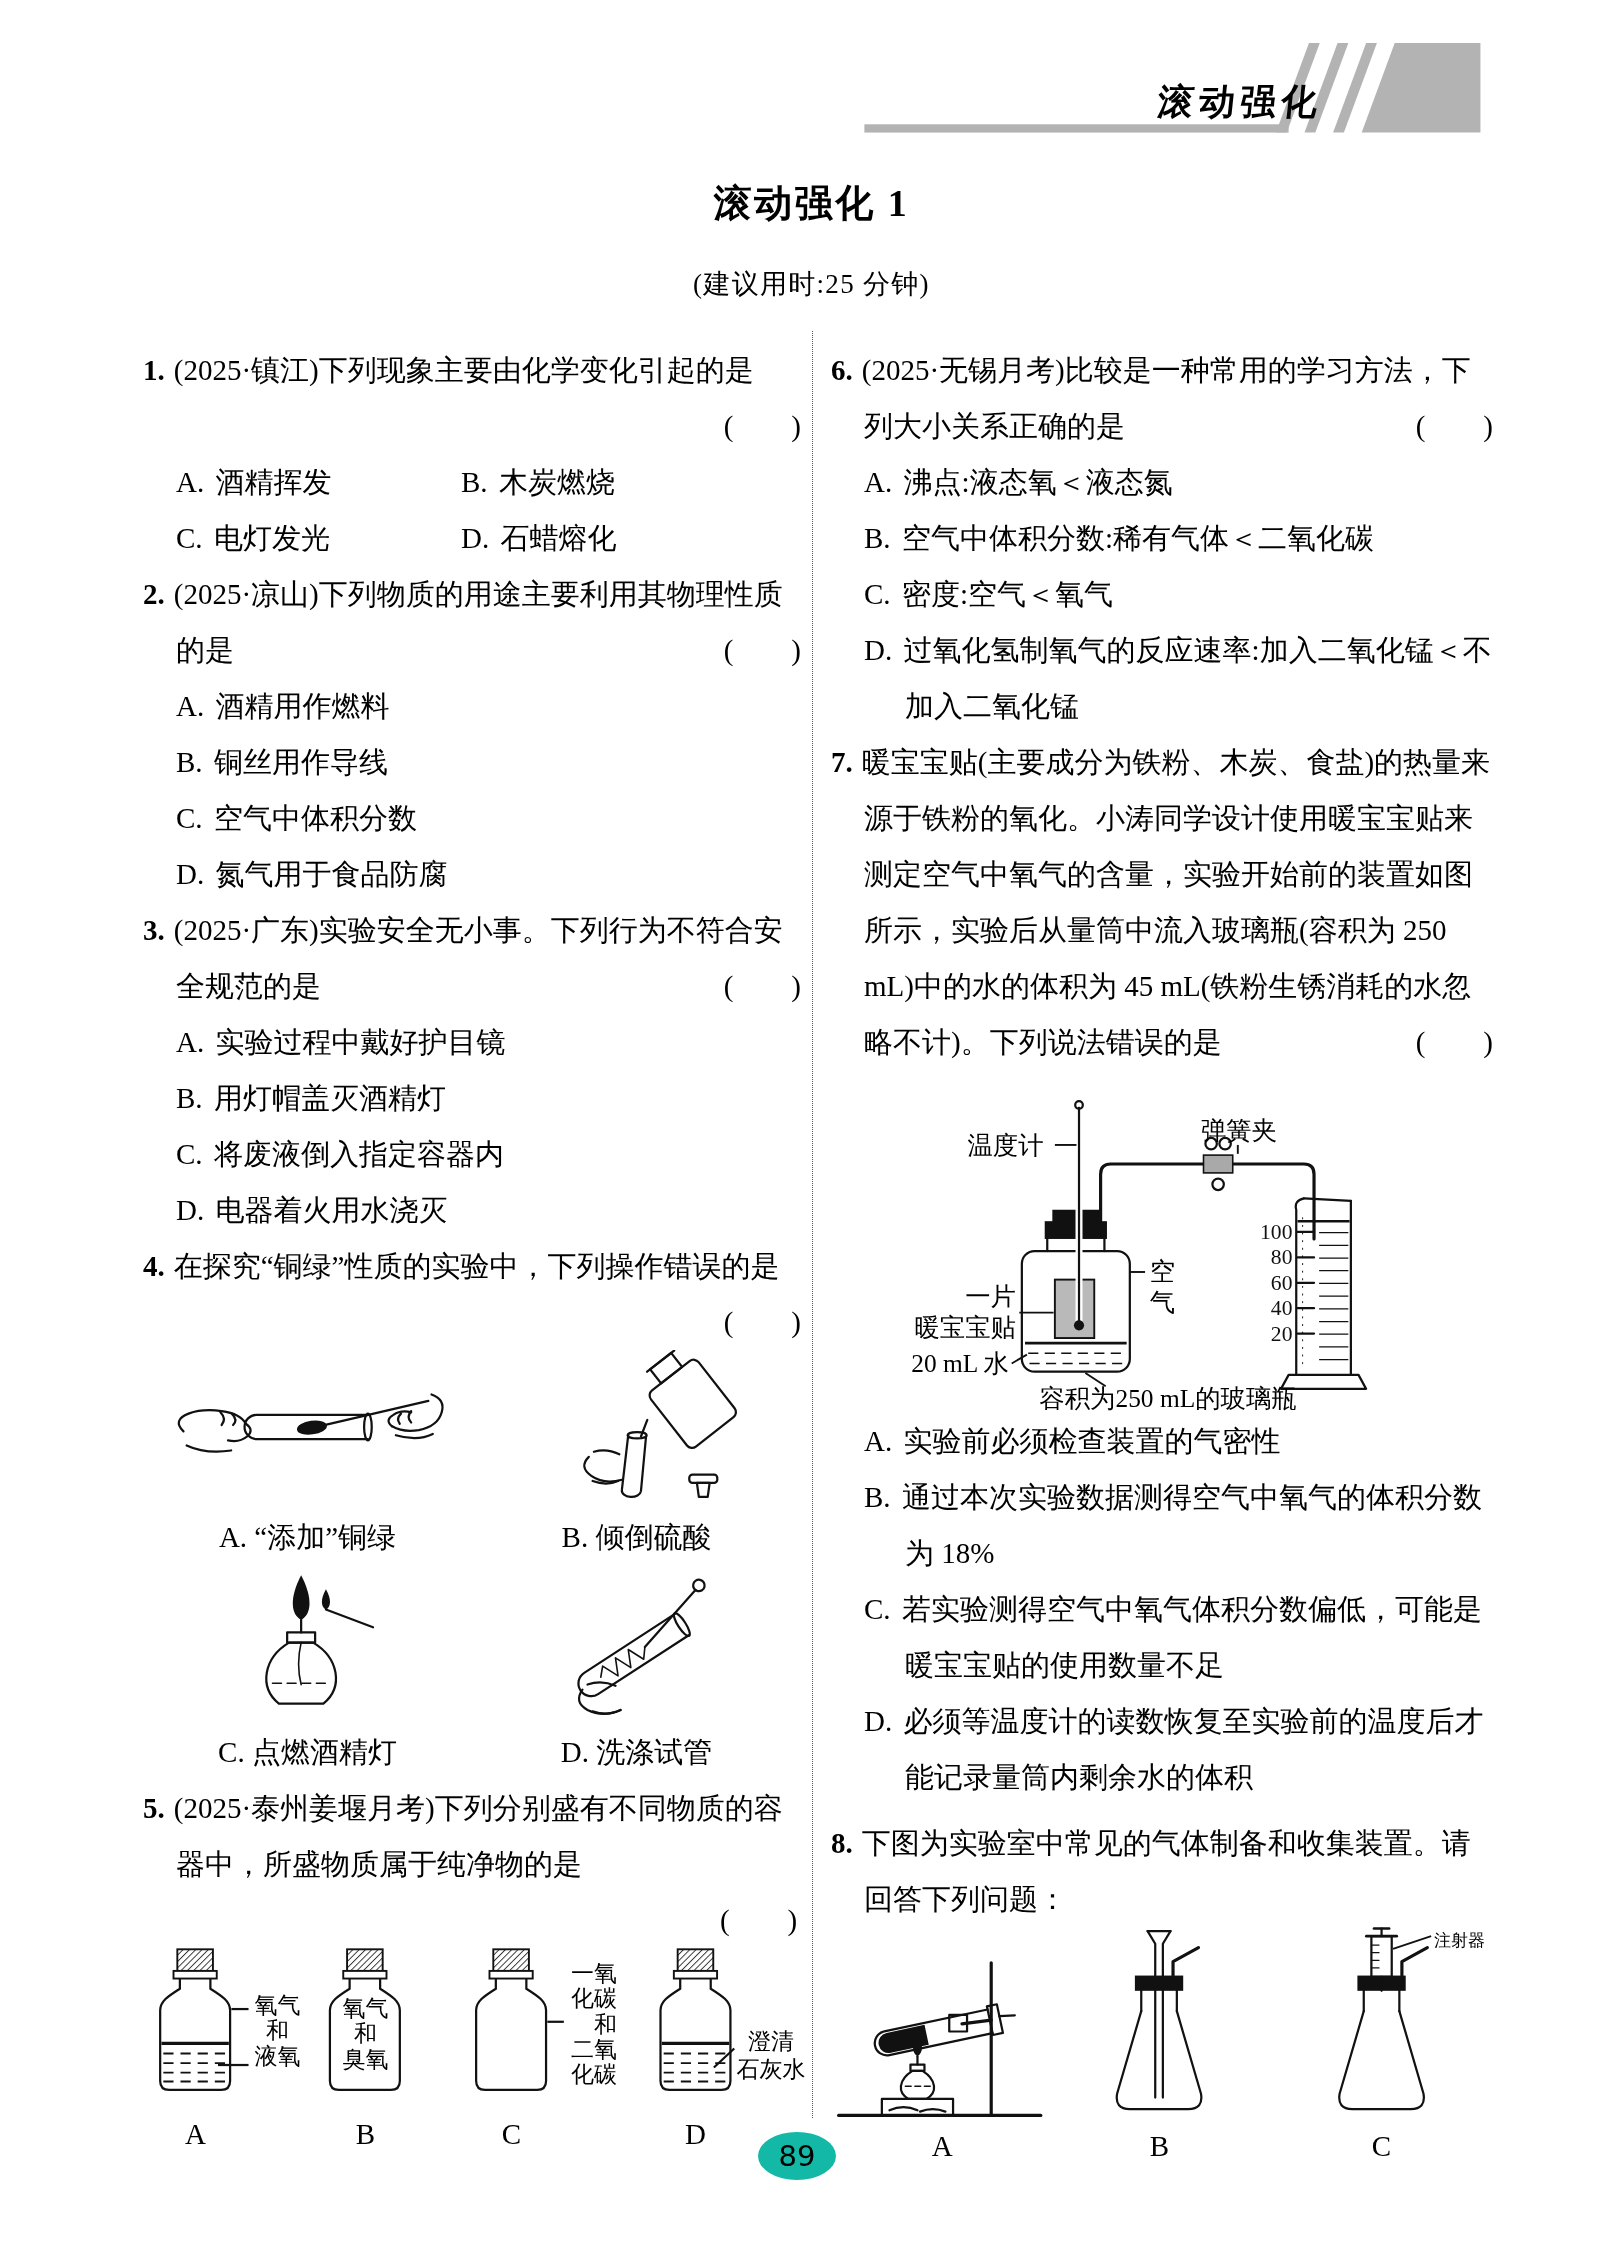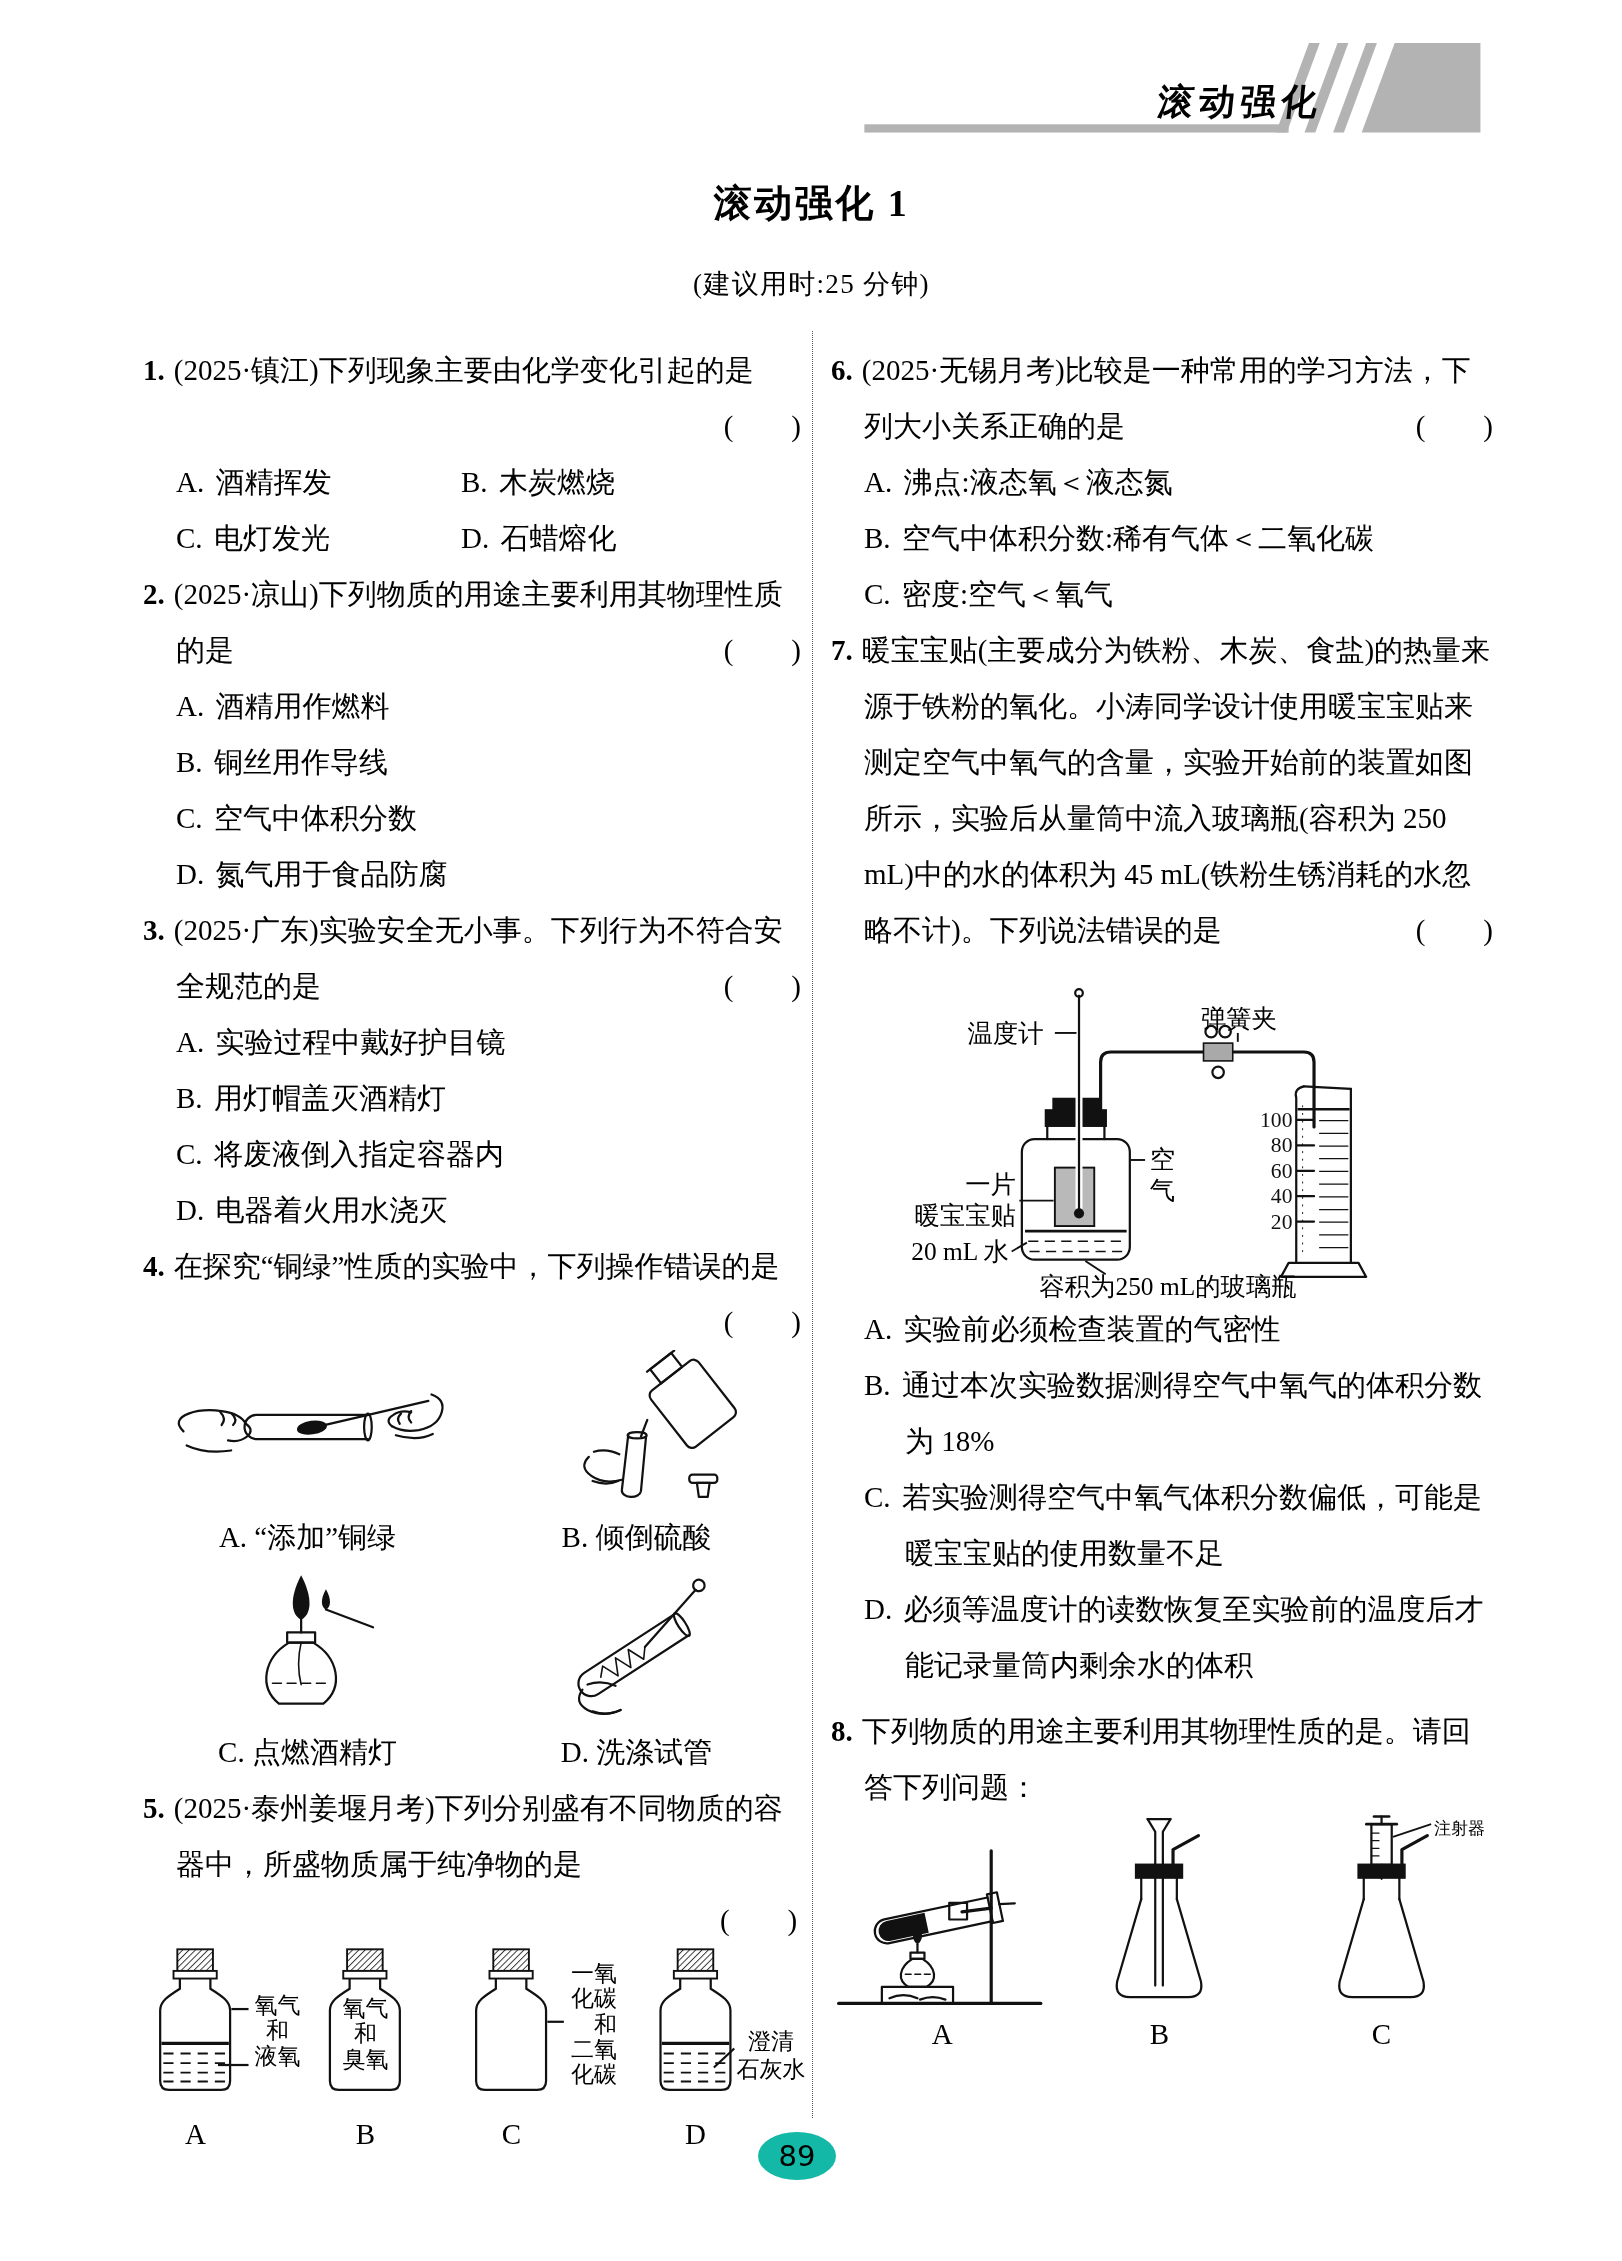--- a/index.html
+++ b/index.html
@@ -268,20 +268,21 @@
 
   <div id="colR" class="col">
 
     <div class="q">
       <div class="qstem">
         <b class="qnum">6.</b><span>(2025·无锡月考)比较是一种常用的学习方法，下列大小关系正确的是</span><span class="paren">(　　)</span>
       </div>
       <div class="opt"><span class="olab">A.</span><span>沸点:液态氧＜液态氮</span></div>
       <div class="opt"><span class="olab">B.</span><span>空气中体积分数:稀有气体＜二氧化碳</span></div>
       <div class="opt"><span class="olab">C.</span><span>密度:空气＜氧气</span></div>
+      <div class="opt"><span class="olab">D.</span><span>过氧化氢制氧气的反应速率:加入二氧化锰＜不加入二氧化锰</span></div>
     </div>
 
     <div class="q">
       <div class="qstem">
         <b class="qnum">7.</b><span>暖宝宝贴(主要成分为铁粉、木炭、食盐)的热量来源于铁粉的氧化。小涛同学设计使用暖宝宝贴来测定空气中氧气的含量，实验开始前的装置如图所示，实验后从量筒中流入玻璃瓶(容积为 250 mL)中的水的体积为 45 mL(铁粉生锈消耗的水忽略不计)。下列说法错误的是</span><span class="paren">(　　)</span>
       </div>
 
       <div class="fig" id="fig7" style="height:343px;">
         <svg width="658" height="343" viewBox="0 0 1035 540" style="position:absolute;left:0;top:0;font-size:46px">
 
@@ -356,21 +357,21 @@
       </div>
 
       <div class="opt"><span class="olab">A.</span><span>实验前必须检查装置的气密性</span></div>
       <div class="opt"><span class="olab">B.</span><span>通过本次实验数据测得空气中氧气的体积分数为 18%</span></div>
       <div class="opt"><span class="olab">C.</span><span>若实验测得空气中氧气体积分数偏低，可能是暖宝宝贴的使用数量不足</span></div>
       <div class="opt"><span class="olab">D.</span><span>必须等温度计的读数恢复至实验前的温度后才能记录量筒内剩余水的体积</span></div>
     </div>
 
     <div class="q" style="margin-top:10.2px;">
       <div class="qstem">
-        <b class="qnum">8.</b><span>下列物质的用途主要利用其物理性质的是。请回答下列问题：</span>
+        <b class="qnum">8.</b><span>下图为实验室中常见的气体制备和收集装置。请回答下列问题：</span>
       </div>
 
       <div class="fig" id="fig8" style="height:223px;">
         <svg width="658" height="223" viewBox="0 0 1035 350" style="position:absolute;left:0;top:0;">
 
           <g>
             <line x1="12" y1="296" x2="330" y2="296" class="ink thick"></line>
             <line x1="252" y1="56" x2="252" y2="296" class="ink thick"></line>
             <line x1="252" y1="146" x2="206" y2="152" class="ink thick"></line>
             <rect x="186" y="138" width="28" height="26" class="ink"></rect>

